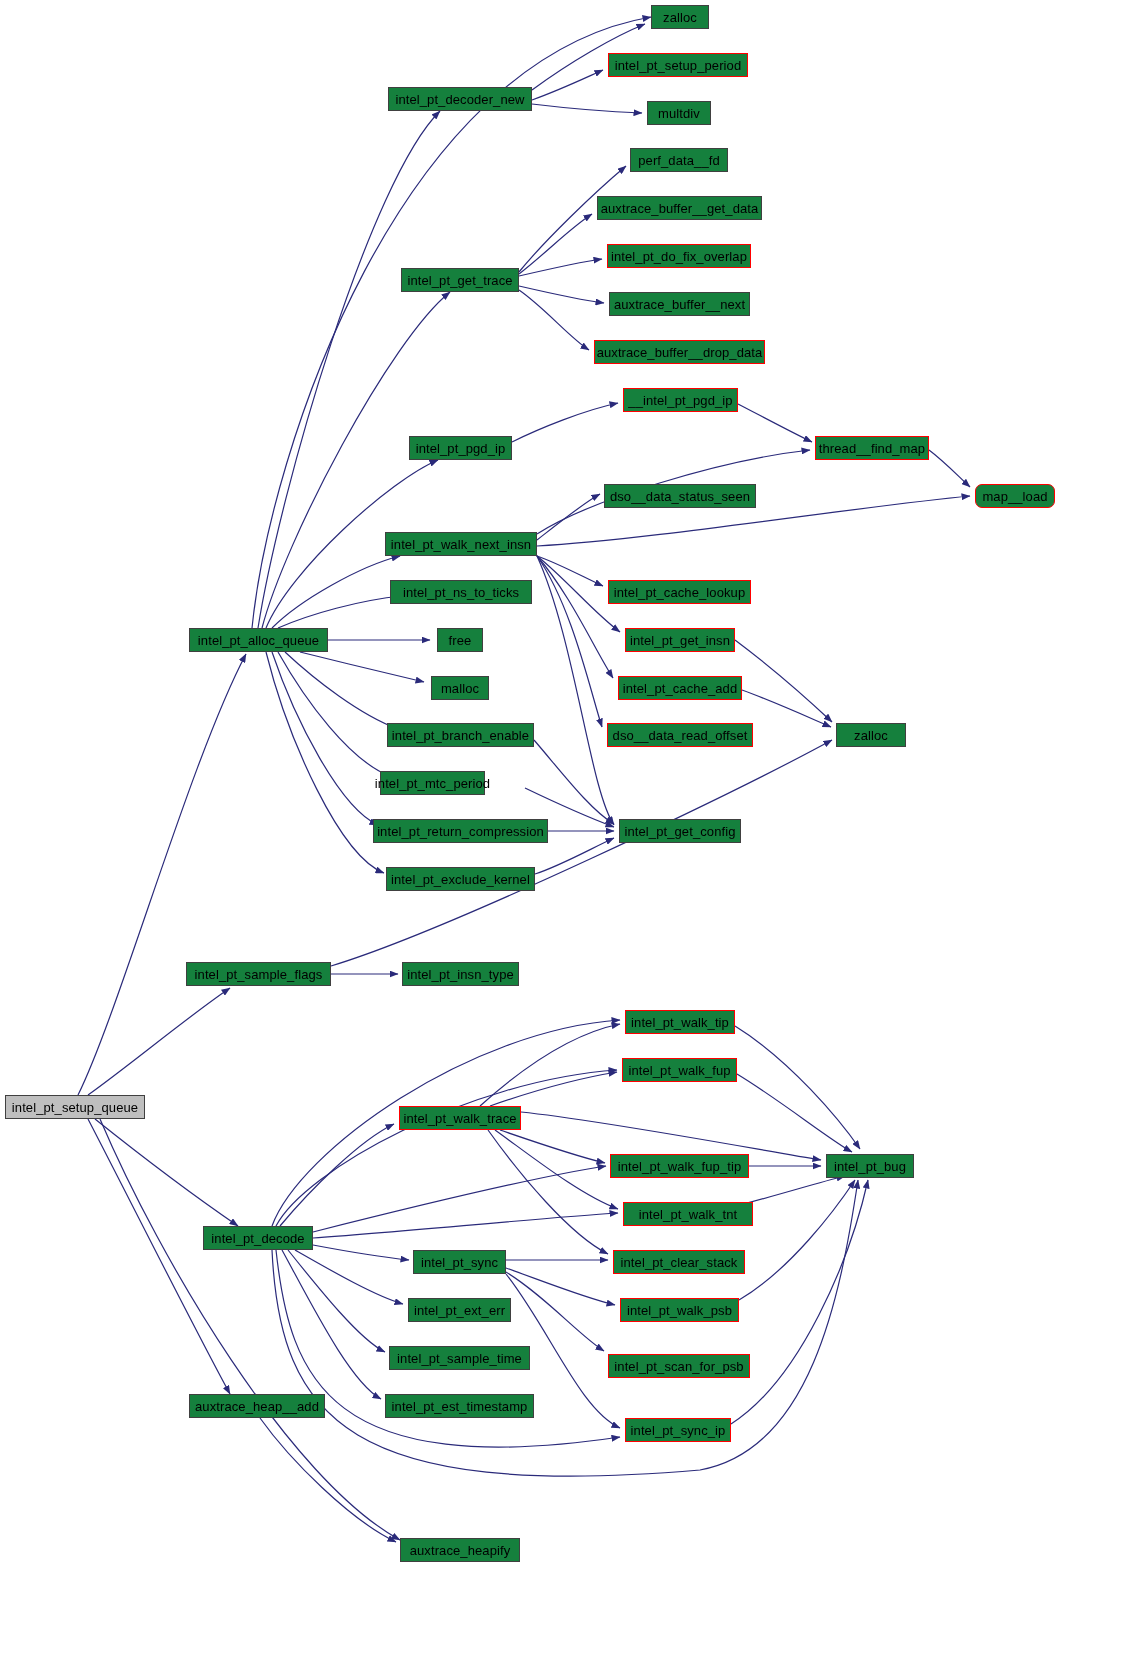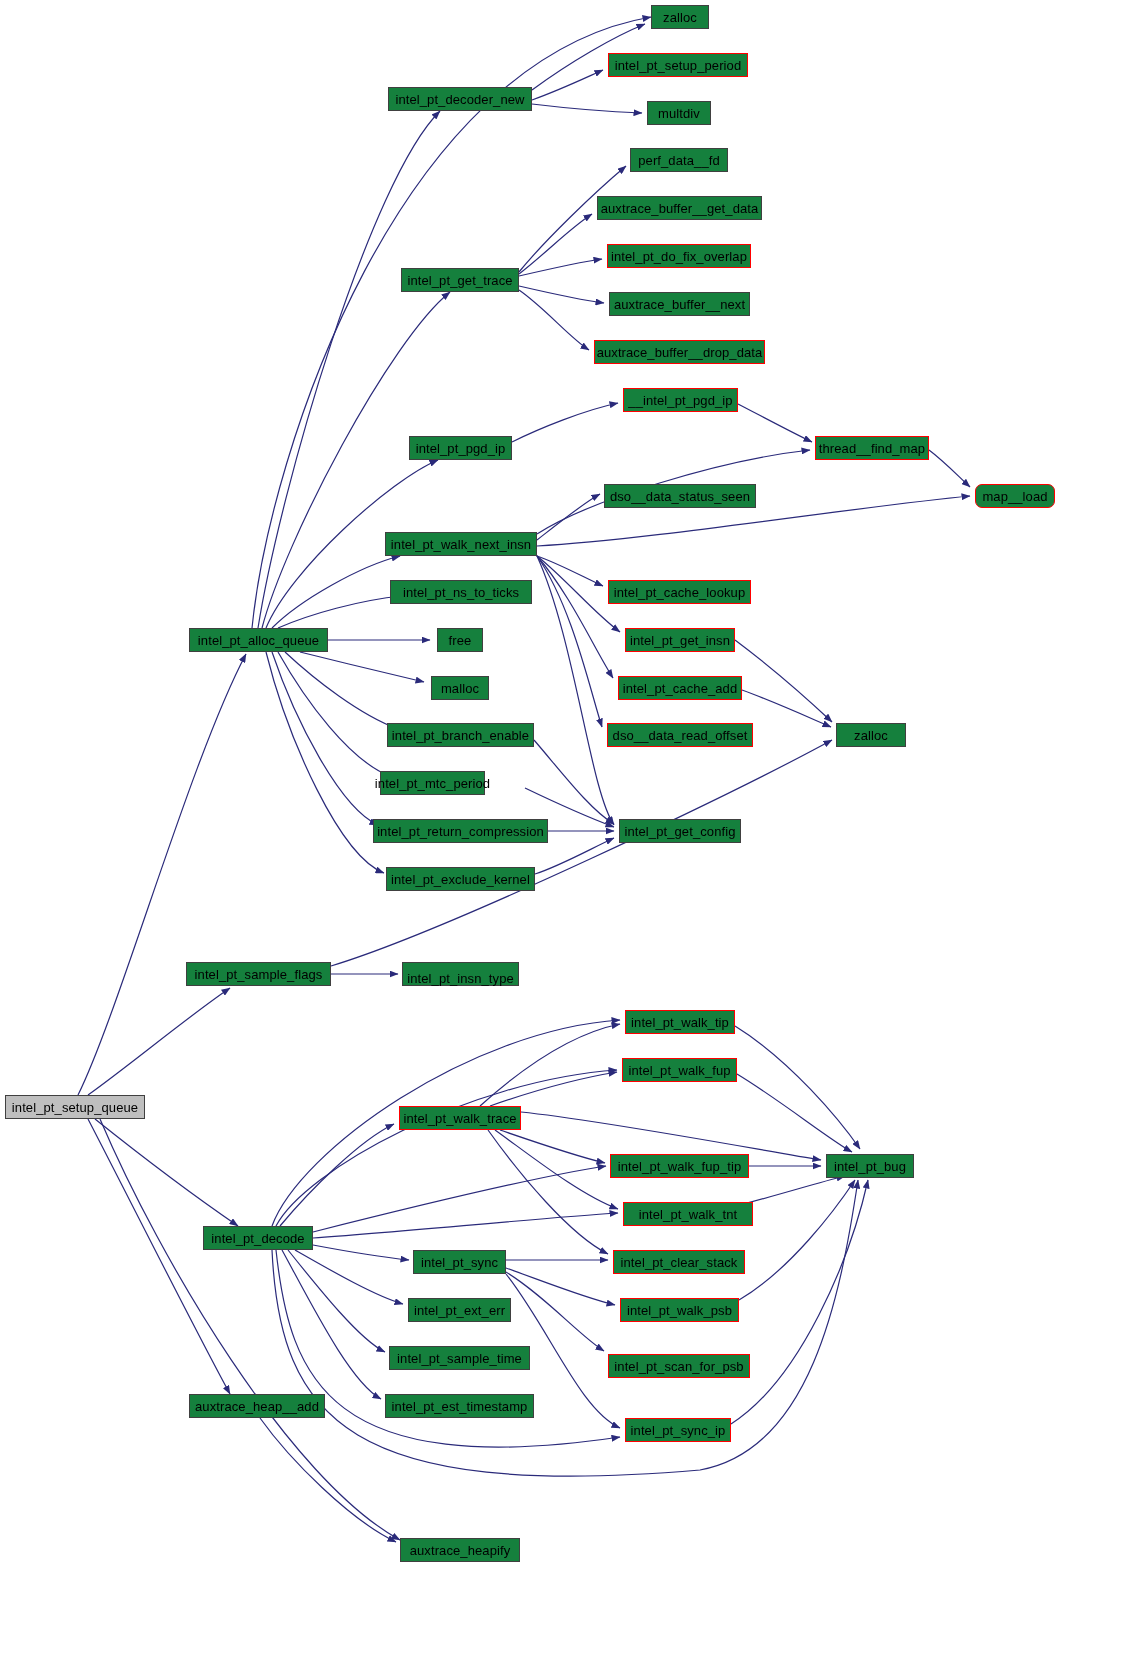--- a/index.html
+++ b/index.html
@@ -178,21 +178,21 @@
       </div>
       <div class="node" style="left: 380px; top: 771px; width: 105px; height: 24px; text-align: center;">
         <span class="node-label">intel_pt_mtc_period</span>
       </div>
       <div class="node" style="left: 373px; top: 819px; width: 175px; height: 24px;">
         <span class="node-label">intel_pt_return_compression</span>
       </div>
       <div class="node" style="left: 386px; top: 867px; width: 149px; height: 24px;">
         <span class="node-label">intel_pt_exclude_kernel</span>
       </div>
-      <div class="node" style="left: 402px; top: 962px; width: 117px; height: 24px; align-items: flex-end;">
+      <div class="node" style="left: 402px; top: 962px; width: 117px; height: 24px;">
         <span class="node-label">intel_pt_insn_type</span>
       </div>
       <div class="node red" style="left: 399px; top: 1106px; width: 122px; height: 24px;">
         <span class="node-label">intel_pt_walk_trace</span>
       </div>
       <div class="node" style="left: 413px; top: 1250px; width: 93px; height: 24px;">
         <span class="node-label">intel_pt_sync</span>
       </div>
       <div class="node" style="left: 408px; top: 1298px; width: 103px; height: 24px; align-items: center;">
         <span class="node-label">intel_pt_ext_err</span>

